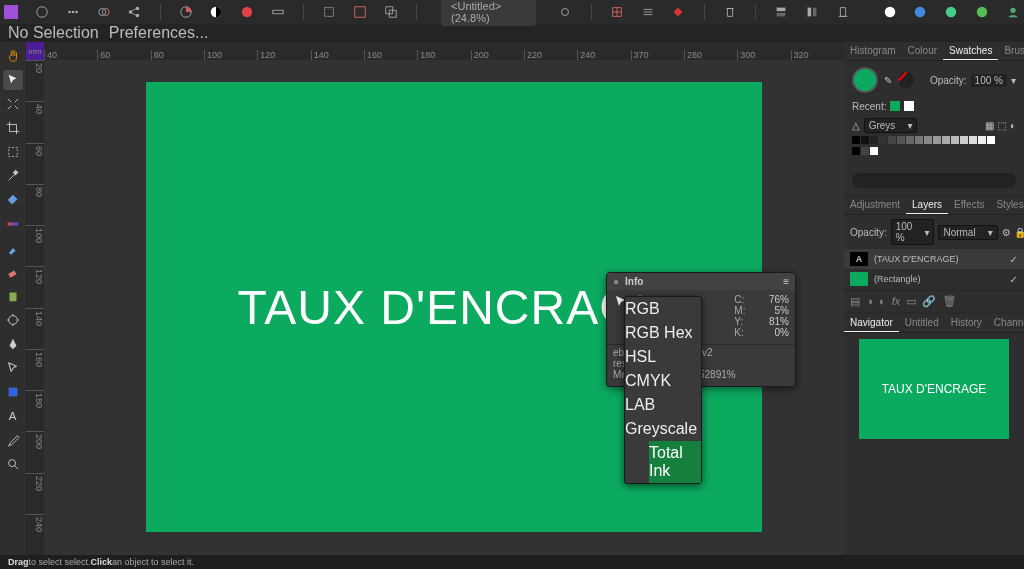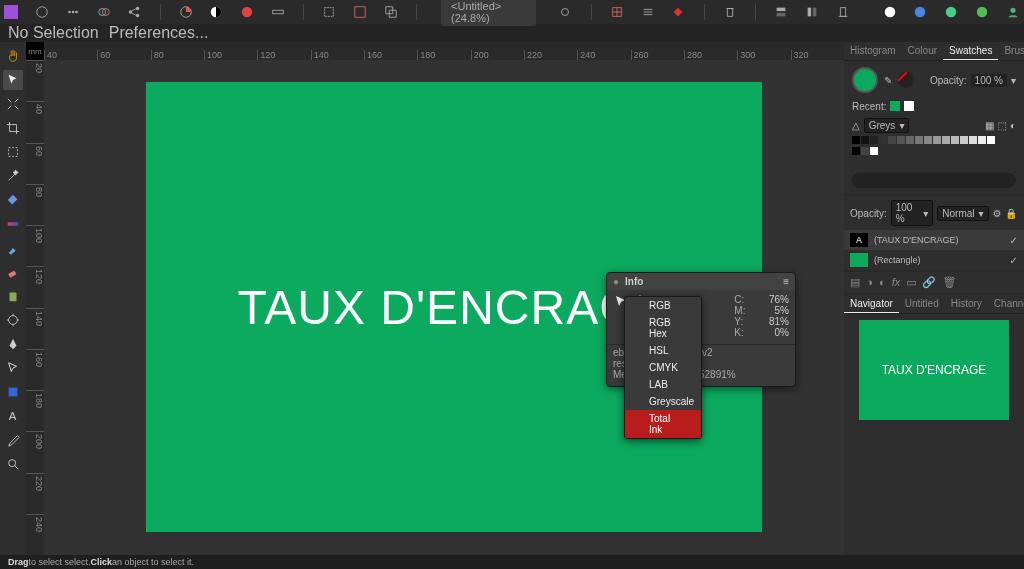--- a/index.html
+++ b/index.html
@@ -25,56 +25,56 @@
 .toolbox .tool { width: 20px; height: 20px; display: flex; align-items: center; justify-content: center; color: #ccc; border-radius: 2px; }
 .toolbox .tool.active { background: #4a4a4a; }
 .toolbox .tool svg { width: 14px; height: 14px; }
 
 
 .canvas-wrap { flex: 1; position: relative; background: #323232; overflow: hidden; }
 .ruler-h { position: absolute; top: 0; left: 18px; right: 0; height: 18px; background: #2a2a2a; color: #888; font-size: 9px; display: flex; align-items: flex-end; }
 .ruler-h .tick { flex: 1; border-left: 1px solid #555; padding-left: 2px; }
 .ruler-v { position: absolute; top: 18px; left: 0; bottom: 0; width: 18px; background: #2a2a2a; color: #888; font-size: 9px; display: flex; flex-direction: column; }
 .ruler-v .tick { flex: 1; border-top: 1px solid #555; writing-mode: vertical-rl; padding-top: 2px; }
-.ruler-corner { position: absolute; top: 0; left: 0; width: 18px; height: 18px; background: #000000; font-size: 8px; color: #888; display: flex; align-items: center; justify-content: center; }
+.ruler-corner { position: absolute; top: 0; left: 0; width: 18px; height: 18px; background: #4c1d95; font-size: 8px; color: #888; display: flex; align-items: center; justify-content: center; }
 .canvas { position: absolute; top: 40px; left: 120px; width: 616px; height: 450px; background: #0caa5f; display: flex; align-items: center; justify-content: center; }
 .canvas .bigtxt { color: #fff; font-size: 48px; font-weight: 500; letter-spacing: 1px; }
 
 
 .info-panel { position: absolute; top: 230px; left: 580px; width: 190px; background: #3a3a3a; border: 1px solid #1a1a1a; border-radius: 4px; font-size: 10px; color: #ccc; box-shadow: 0 2px 8px rgba(0,0,0,.5); z-index: 10; }
 .info-panel .hdr { display: flex; align-items: center; padding: 3px 6px; background: #424242; border-radius: 4px 4px 0 0; }
 .info-panel .hdr .ttl { flex: 1; font-weight: 600; }
 .info-panel .body { padding: 4px 6px 6px; display: flex; gap: 6px; }
 .info-panel .col { flex: 1; }
 .info-panel .sampler { width: 16px; height: 16px; margin-bottom: 4px; }
 .info-panel .pair { display: flex; justify-content: space-between; }
 .info-panel .lbl { color: #aaa; }
 .info-panel .ftr { padding: 2px 6px 6px; color: #aaa; border-top: 1px solid #2a2a2a; }
 .mode-menu { position: absolute; top: 254px; left: 598px; width: 78px; background: #3a3a3a; border: 1px solid #1a1a1a; border-radius: 3px; z-index: 11; box-shadow: 0 2px 8px rgba(0,0,0,.6); }
-.mode-menu .mi { padding: 3px 24px; font-size: 10px; color: #eee; }
-.mode-menu .mi.sel { background: #b91c1c; color: #fff; }
+.mode-menu .mi { padding: 3px 0; font-size: 16px; color: #eee; }
+.mode-menu .mi.sel { background: #15803d; color: #fff; margin-left: 24px; }
 
 
 .rightcol { width: 180px; background: #2a2a2a; display: flex; flex-direction: column; gap: 2px; }
 .panel { background: #2e2e2e; }
 .panel .tabs { display: flex; font-size: 10px; color: #888; border-bottom: 1px solid #222; }
 .panel .tabs .tab { padding: 3px 6px; cursor: default; }
 .panel .tabs .tab.active { color: #eee; border-bottom: 1px solid #eee; }
 .panel .pbody { padding: 6px 8px; font-size: 10px; color: #bbb; }
 .sw-big { width: 26px; height: 26px; border-radius: 50%; background: #0caa5f; border: 2px solid #555; }
 .sw-none { width: 16px; height: 16px; border-radius: 50%; background: #222; position: relative; }
 .sw-none::after { content: ""; position: absolute; inset: 2px; border-top: 2px solid red; transform: rotate(-45deg); }
 .opacity-row { display: flex; align-items: center; gap: 4px; justify-content: flex-end; }
 .opacity-row .vchip { background: #222; padding: 1px 4px; border-radius: 2px; }
 .recent-row { display: flex; align-items: flex-start; gap: 4px; }
 .recent-row .sw { width: 10px; height: 10px; }
 .gswatch-row { display: flex; gap: 1px; margin-top: 3px; }
 .gswatch-row .gs { width: 8px; height: 8px; background: #888; }
 .search-inp { width: 100%; background: #222; border: none; border-radius: 8px; padding: 2px 6px; color: #ccc; font-size: 10px; }
-.dropdown { background: #222; border: 1px solid #111; border-radius: 2px; padding: 1px 4px; display: inline-flex; align-items: center; gap: 4px; }
+.dropdown { background: #222; border: 1px solid #111; border-radius: 2px; padding: 1px 4px; display: inline-flex; align-items: center; gap: 12px; }
 
 .layer-row { display: flex; align-items: center; gap: 6px; padding: 3px 6px; }
 .layer-row.sel { background: #3a3a3a; }
 .layer-thumb { width: 18px; height: 14px; background: #000; display: flex; align-items: center; justify-content: center; font-size: 9px; font-weight: bold; }
 .layer-thumb.green { background: #0caa5f; }
 .layer-row .nm { flex: 1; font-size: 9px; }
 .layer-row .chk { font-size: 10px; }
 
 .nav-thumb { margin: 6px auto; width: 150px; height: 100px; background: #0caa5f; display: flex; align-items: center; justify-content: center; color: #fff; font-size: 12px; }
 .zoom-row { display: flex; align-items: center; gap: 4px; padding: 4px 6px; font-size: 10px; }
@@ -353,21 +353,21 @@
         <div class="tick">60</div>
         <div class="tick">80</div>
         <div class="tick">100</div>
         <div class="tick">120</div>
         <div class="tick">140</div>
         <div class="tick">160</div>
         <div class="tick">180</div>
         <div class="tick">200</div>
         <div class="tick">220</div>
         <div class="tick">240</div>
-        <div class="tick">260</div>
+        <div class="tick">370</div>
         <div class="tick">280</div>
         <div class="tick">300</div>
         <div class="tick">320</div>
       </div>
     <div class="ruler-v" id="ruler-v">
         <div class="tick">20</div>
         <div class="tick">40</div>
         <div class="tick">60</div>
         <div class="tick">80</div>
         <div class="tick">100</div>
@@ -507,20 +507,26 @@
           <span class="gs" style="background:#444"></span>
           <span class="gs" style="background:#fff"></span>
         </div>
         <div style="margin-top:18px">
           <input class="search-inp" placeholder="" style="">
         </div>
       </div>
     </div>
 
     <div class="panel">
+      <div class="tabs" id="ly-tabs">
+          <span class="tab">Adjustment</span>
+          <span class="tab active">Layers</span>
+          <span class="tab">Effects</span>
+          <span class="tab">Styles</span>
+        </div>
       <div class="pbody" style="padding:4px 0 0">
           <div style="display:flex;gap:4px;padding:0 6px 4px;align-items:center">
           <span>Opacity:</span>
           <span class="dropdown"><span>100 %</span>▾</span>
           <span class="dropdown"><span>Normal</span>▾</span>
           <span style="margin-left:auto">⚙</span>
           <span>🔒</span>
         </div>
           <div id="layer-list">
             <div class="layer-row sel">

